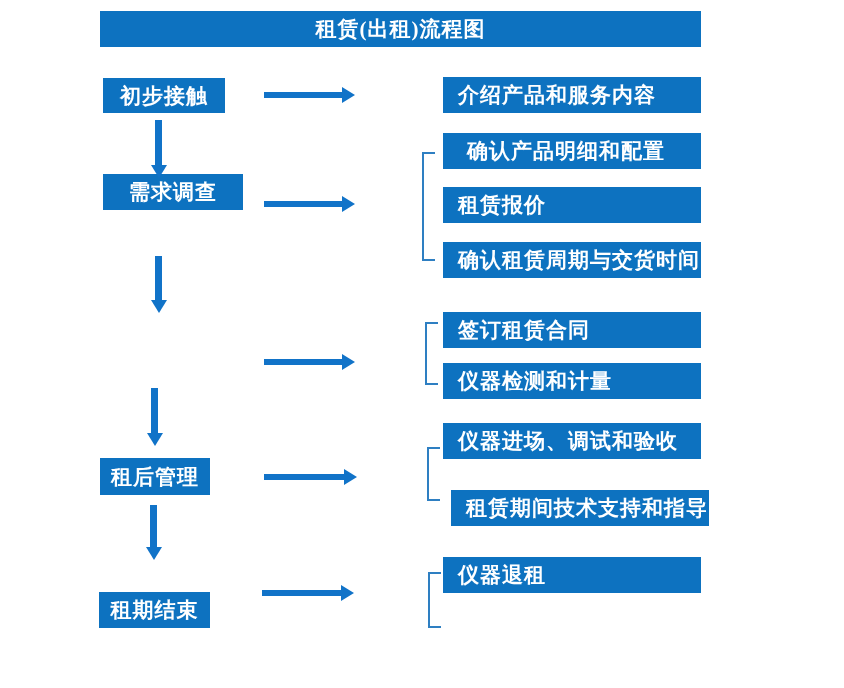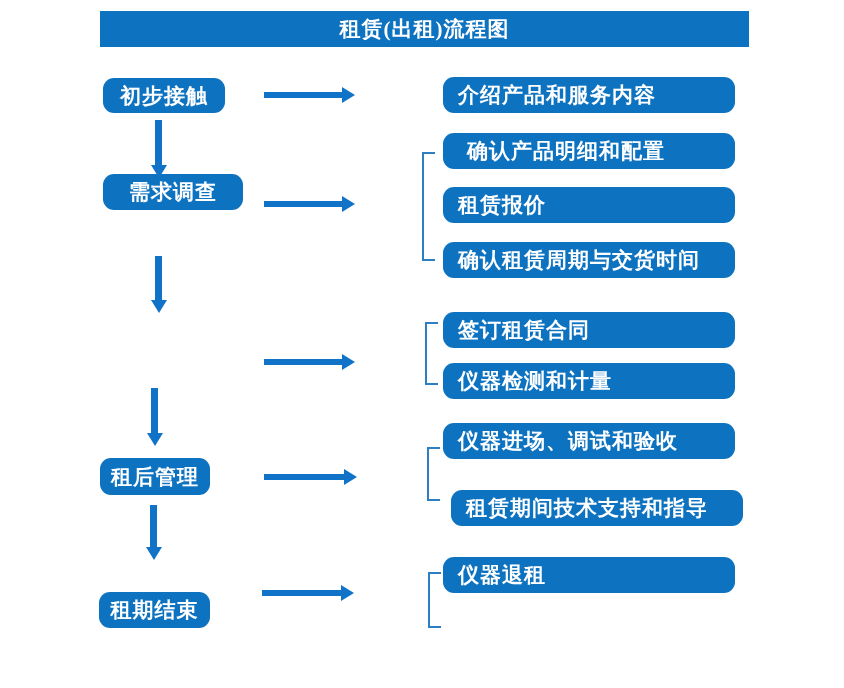--- a/index.html
+++ b/index.html
@@ -15,46 +15,45 @@
     position: relative;
     width: 844px;
     height: 688px;
     background: var(--background);
     font-family: "Liberation Serif", "DejaVu Serif", serif;
     overflow: hidden;
   }
   .title-bar {
     position: absolute;
     left: 100px; top: 11px;
-    width: 649px; height: 36px;
+    width: 601px; height: 36px;
     background: var(--box);
     color: var(--text);
     font-size: 21px;
     font-weight: bold;
     display: flex;
     align-items: center;
     justify-content: center;
     letter-spacing: 1px;
   }
   .box {
     position: absolute;
     background: var(--box);
     color: var(--text);
     font-size: 21px;
     font-weight: bold;
     display: flex;
     align-items: center;
     white-space: nowrap;
     letter-spacing: 1px;
-    border-radius: 11px;
   }
   .lbox { justify-content: center; }
   .rbox {
     left: 443px;
-    width: 292px;
+    width: 258px;
     height: 36px;
     padding-left: 15px;
     justify-content: flex-start;
   }
   
   .harrow {
     position: absolute;
     height: 6px;
     background: var(--arrow);
   }

